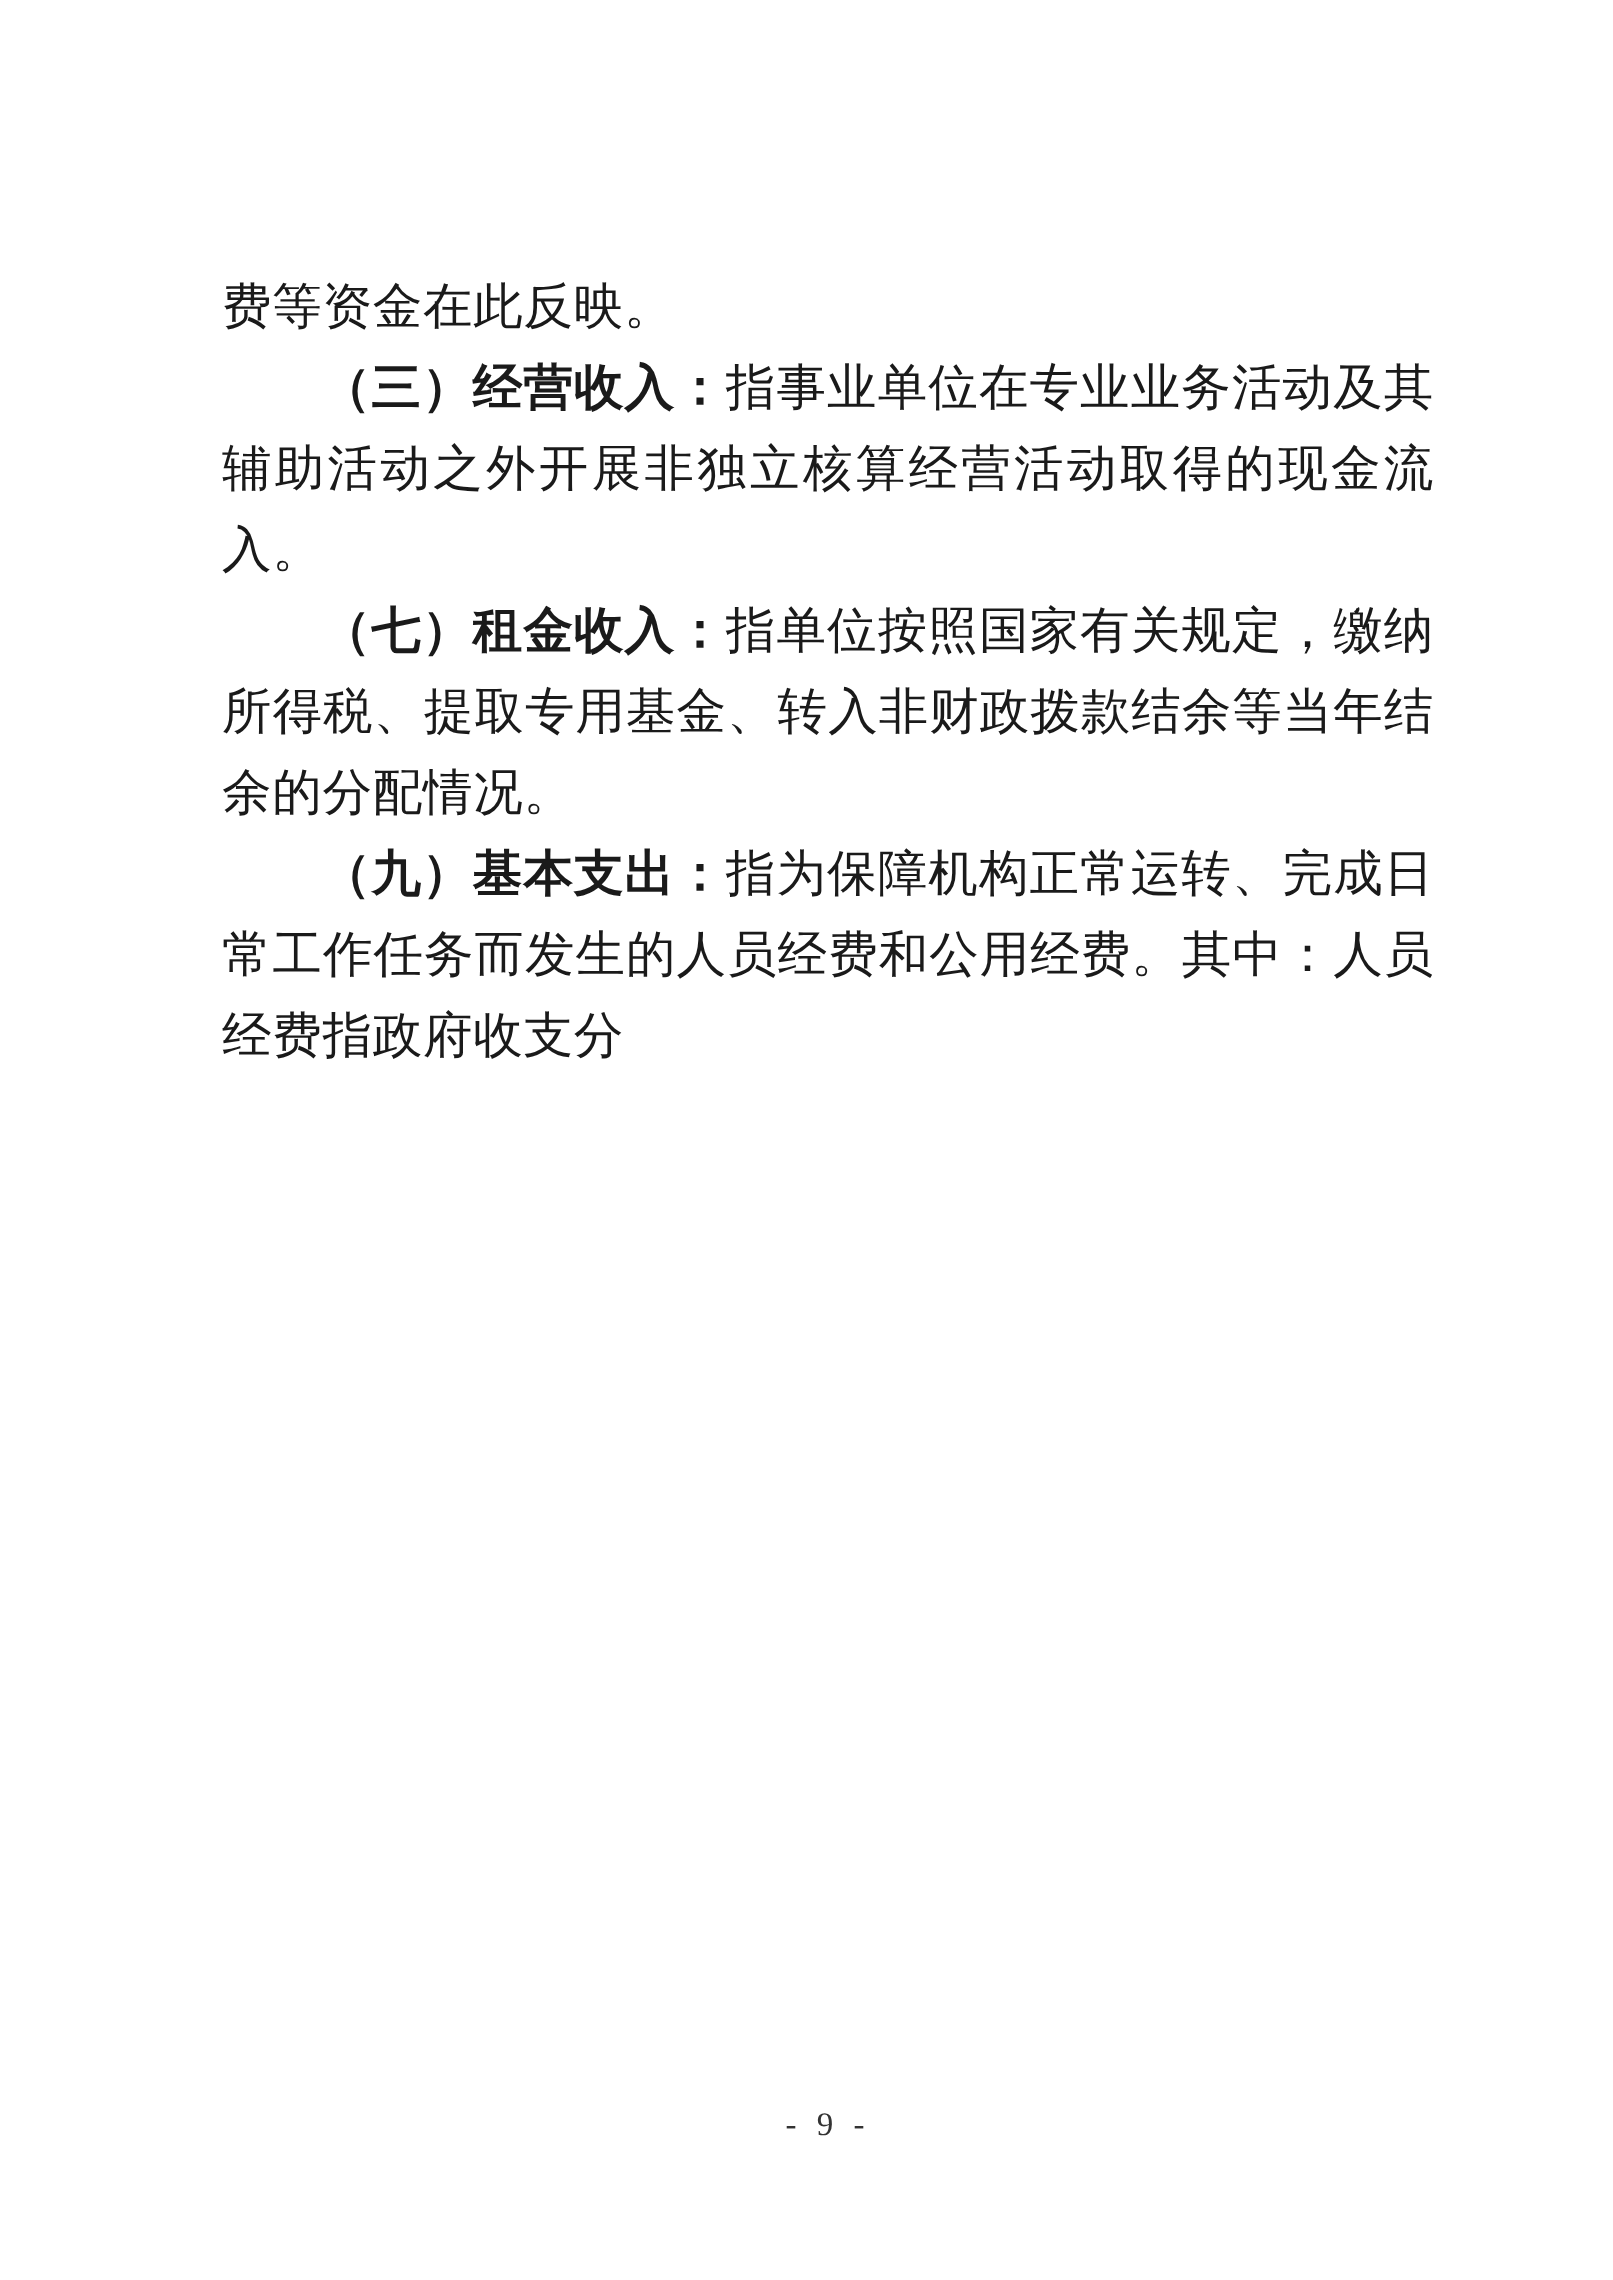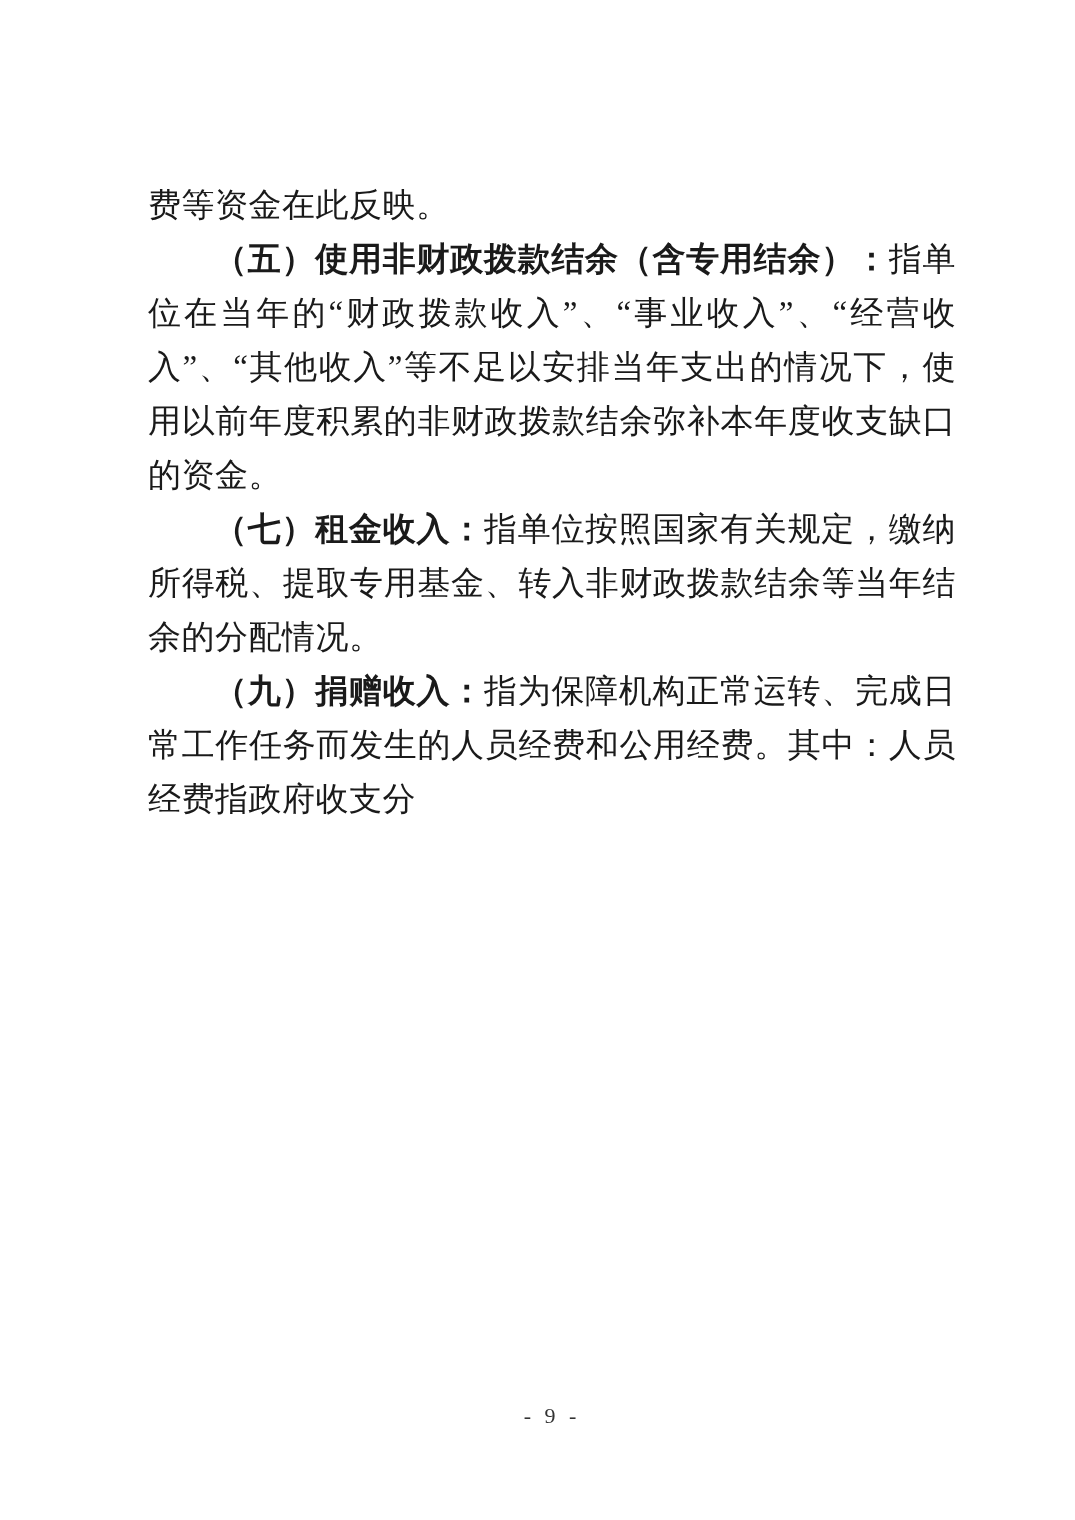--- a/index.html
+++ b/index.html
@@ -51,20 +51,20 @@
     letter-spacing: 4px;
   }
 </style>
 </head>
 <body>
 
 <div class="page">
   <main class="content" id="doc-body">
 
   <p class="para no-indent"><span>费等资金在此反映。</span></p>
-      <p class="para"><b class="lead">（五）使用非财政拨款结余（含专用结余）：</b><span>指单位在当年的“财政拨款收入”、“事业收入”、“经营收入”、“其他收入”等不足以安排当年支出的情况下，使用以前年度积累的非财政拨款结余弥补本年度收支缺口的资金。</span></p>
+      <p class="para"><b class="lead">（三）经营收入：</b><span>指事业单位在专业业务活动及其辅助活动之外开展非独立核算经营活动取得的现金流入。</span></p>
       <p class="para"><b class="lead">（七）租金收入：</b><span>指单位按照国家有关规定，缴纳所得税、提取专用基金、转入非财政拨款结余等当年结余的分配情况。</span></p>
-      <p class="para"><b class="lead">（九）捐赠收入：</b><span>指为保障机构正常运转、完成日常工作任务而发生的人员经费和公用经费。其中：人员经费指政府收支分</span></p>
+      <p class="para"><b class="lead">（九）基本支出：</b><span>指为保障机构正常运转、完成日常工作任务而发生的人员经费和公用经费。其中：人员经费指政府收支分</span></p>
     </main>
   <footer class="footer">
     <span class="pagenum">- 9 -</span>
   </footer>
 </div>
 
 </body></html>

